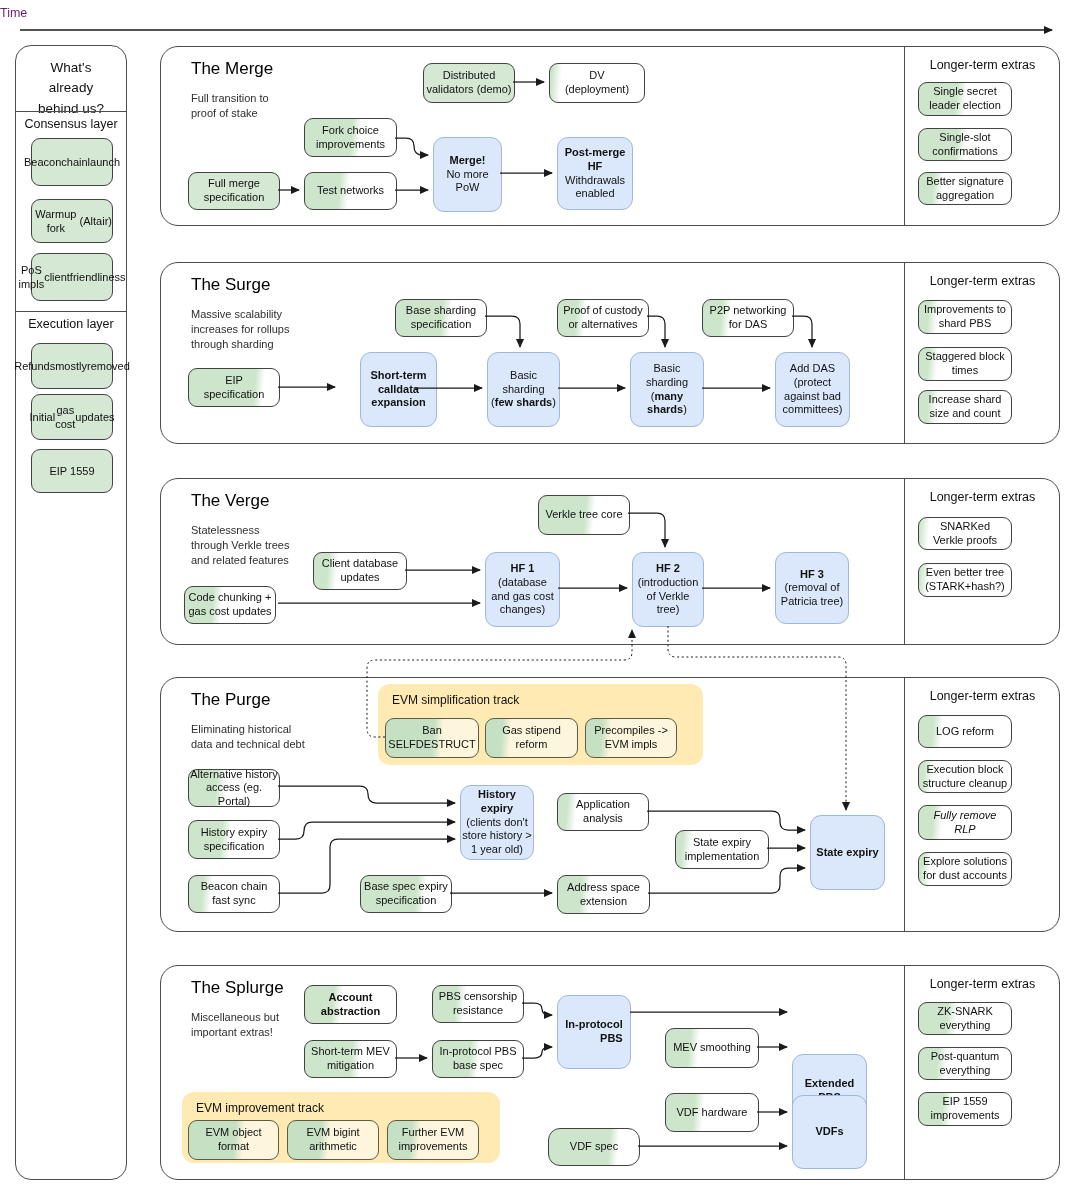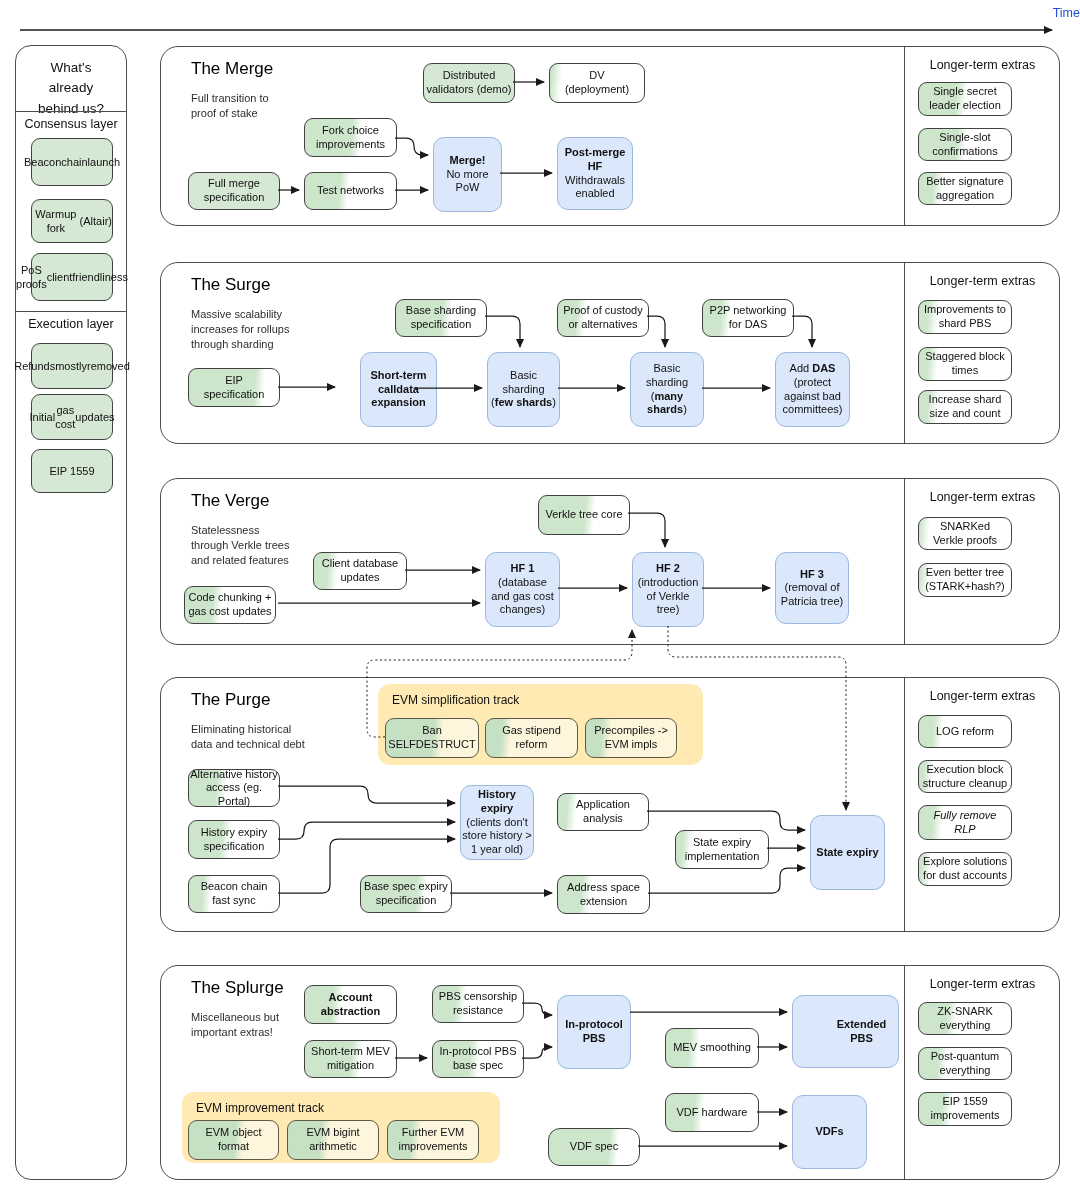--- a/index.html
+++ b/index.html
@@ -1,18 +1,18 @@
 <!DOCTYPE html>
 <html><head>
 <meta charset="utf-8">
 <style>
   html,body{margin:0;padding:0;background:#fff;}
   .stage{position:relative;width:1080px;height:1194px;background:#fff;
          font-family:"Liberation Sans",sans-serif;color:#111;overflow:hidden;}
-  .time-label{position:absolute;left:0;right:0;top:6px;text-align:right;font-size:12.5px;color:#1d4ed8;}
+  .time-label{position:absolute;left:0;right:0;top:6px;text-align:left;font-size:12.5px;color:#701a75;}
   .axis-svg,.edges{position:absolute;left:0;top:0;width:1080px;height:1194px;pointer-events:none;}
   .sidebar{position:absolute;border:1.4px solid #4d4d4d;border-radius:16px;background:#fff;}
   .sidebar-title{margin-top:12px;text-align:center;font-size:13.5px;line-height:1.5;white-space:pre-line;}
   .sb-divider{position:absolute;left:0;right:0;border-top:1.3px solid #4d4d4d;}
   .sb-header{position:absolute;left:0;width:100%;text-align:center;font-size:12.5px;}
   .section{position:absolute;border:1.4px solid #4d4d4d;border-radius:18px;background:#fff;}
   .section-title{position:absolute;left:30px;top:12px;font-size:17px;color:#000;}
   .section-sub{position:absolute;left:30px;top:44px;font-size:11px;line-height:1.35;color:#2e2e2e;white-space:pre-line;}
   .extras-col{position:absolute;top:0;bottom:0;border-left:1.4px solid #4d4d4d;}
   .extras-header{margin-top:11px;text-align:center;font-size:12.5px;}
@@ -49,21 +49,21 @@
         <div class="sb-item" style="left: 15px; width: 80px; top: 92px; height: 46px; background: rgb(213, 232, 212);">
           <div><span>Beacon</span></div>
           <div><span>chain</span></div>
           <div><span>launch</span></div>
         </div>
         <div class="sb-item" style="left: 15px; width: 80px; top: 153px; height: 42px; background: rgb(213, 232, 212);">
           <div><span>Warmup fork</span></div>
           <div><span>(Altair)</span></div>
         </div>
         <div class="sb-item" style="left: 15px; width: 80px; top: 207px; height: 46px; background: rgb(213, 232, 212);">
-          <div><span>PoS proofs</span></div>
+          <div><span>PoS impls</span></div>
           <div><span>client</span></div>
           <div><span>friendliness</span></div>
         </div>
         <div class="sb-divider" style="top: 265px;"></div>
         <div class="sb-header" style="top: 271px;">
           <div><span>Execution layer</span></div>
         </div>
         <div class="sb-item" style="left: 15px; width: 80px; top: 297px; height: 44px; background: rgb(213, 232, 212);">
           <div><span>Refunds</span></div>
           <div><span>mostly</span></div>
@@ -221,21 +221,21 @@
         </div>
       </div>
       <div class="node" style="left: 702px; top: 299px; width: 90px; height: 36px; background: linear-gradient(95deg, rgb(205, 230, 203) 21%, rgb(255, 255, 255) 31%);">
         <div>
           <div><span>P2P networking</span></div>
           <div><span>for DAS</span></div>
         </div>
       </div>
       <div class="node milestone" style="left: 775px; top: 352px; width: 73px; height: 73px;">
         <div>
-          <div><span>Add </span><span style="font-weight: bold;">DAS</span></div>
+          <div><span>Add </span><span style="font-weight: normal;">DAS</span></div>
           <div><span>(protect</span></div>
           <div><span>against bad</span></div>
           <div><span>committees)</span></div>
         </div>
       </div>
       <div class="section" style="left: 160px; top: 478px; width: 898px; height: 165px;">
         <div class="section-title">
           <div><span>The Verge</span></div>
         </div>
         <div class="section-sub"><div><span>Statelessness</span></div><div><span>through Verkle trees</span></div><div><span>and related features</span></div></div>
@@ -461,21 +461,21 @@
           <div><span>Short-term MEV</span></div>
           <div><span>mitigation</span></div>
         </div>
       </div>
       <div class="node" style="left: 432px; top: 1040px; width: 90px; height: 36px; background: linear-gradient(95deg, rgb(205, 230, 203) 41%, rgb(255, 255, 255) 51%);">
         <div>
           <div><span>In-protocol PBS</span></div>
           <div><span>base spec</span></div>
         </div>
       </div>
-      <div class="node milestone" style="left: 557px; top: 995px; width: 72px; height: 72px;">
+      <div class="node milestone" style="left: 557px; top: 995px; width: 72px; height: 72px; text-align: right;">
         <div>
           <div><span style="font-weight: bold;">In-protocol</span></div>
           <div><span style="font-weight: bold;">PBS</span></div>
         </div>
       </div>
       <div class="node track" style="left: 188px; top: 1120px; width: 89px; height: 38px; background: linear-gradient(95deg, rgb(198, 224, 196) 51%, rgb(253, 246, 220) 61%);">
         <div>
           <div><span>EVM object</span></div>
           <div><span>format</span></div>
         </div>
@@ -495,21 +495,21 @@
       <div class="node" style="left: 548px; top: 1128px; width: 90px; height: 36px; background: linear-gradient(95deg, rgb(205, 230, 203) 66%, rgb(255, 255, 255) 76%); border-radius: 12px;">
         <div>
           <div><span>VDF spec</span></div>
         </div>
       </div>
       <div class="node" style="left: 665px; top: 1028px; width: 92px; height: 38px; background: linear-gradient(95deg, rgb(205, 230, 203) 26%, rgb(255, 255, 255) 36%);">
         <div>
           <div><span>MEV smoothing</span></div>
         </div>
       </div>
-      <div class="node milestone" style="left: 792px; top: 995px; width: 73px; height: 71px; padding-left: 32px;">
+      <div class="node milestone" style="left: 792px; top: 1054px; width: 73px; height: 71px;">
         <div>
           <div><span style="font-weight: bold;">Extended</span></div>
           <div><span style="font-weight: bold;">PBS</span></div>
         </div>
       </div>
       <div class="node" style="left: 665px; top: 1093px; width: 92px; height: 37px; background: linear-gradient(95deg, rgb(205, 230, 203) 31%, rgb(255, 255, 255) 41%);">
         <div>
           <div><span>VDF hardware</span></div>
         </div>
       </div>

